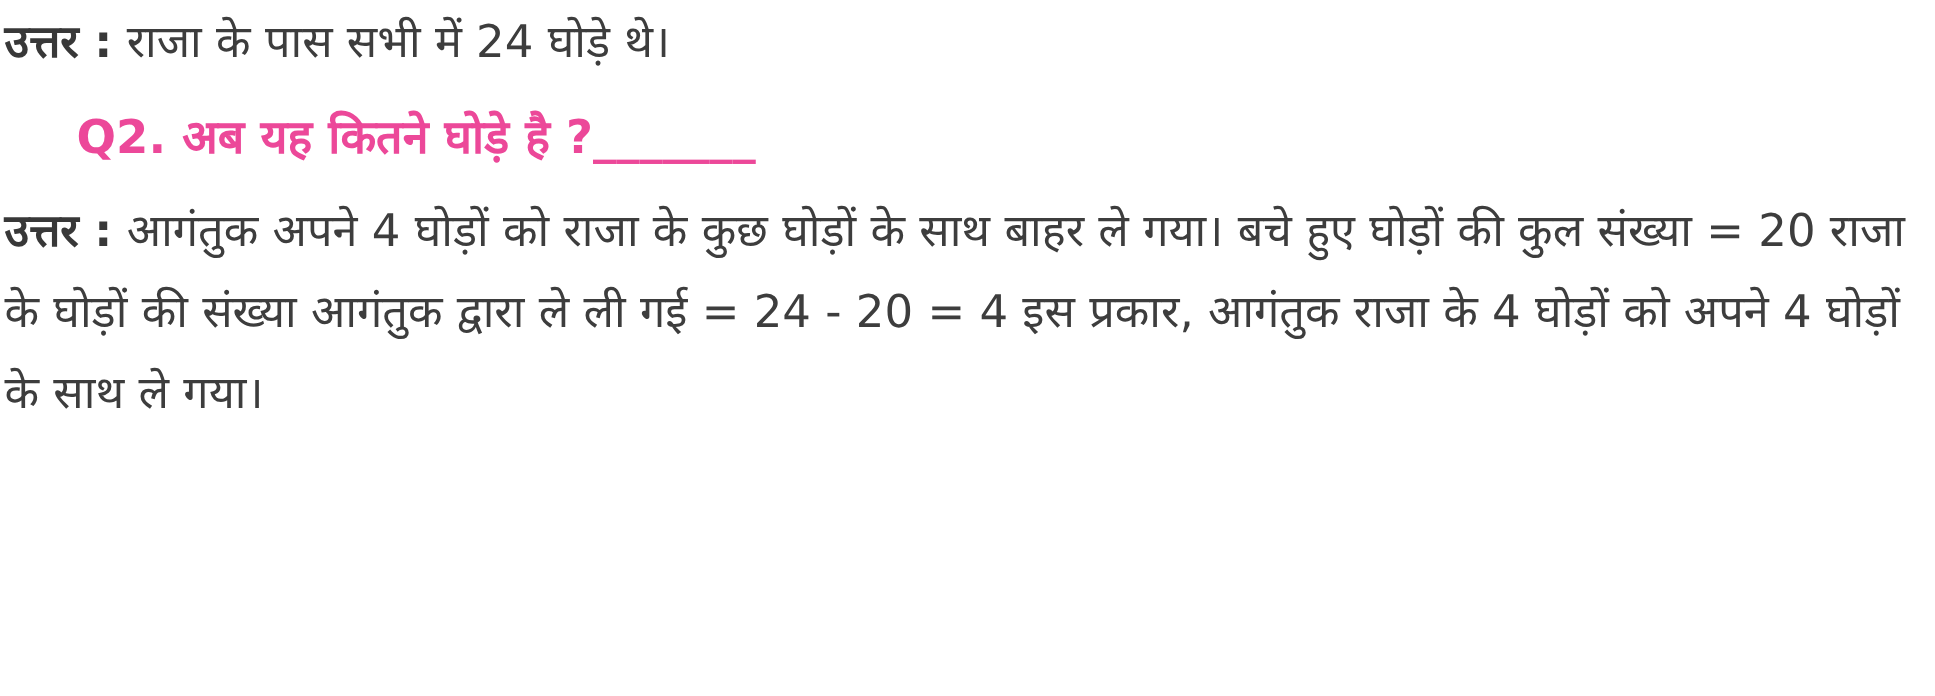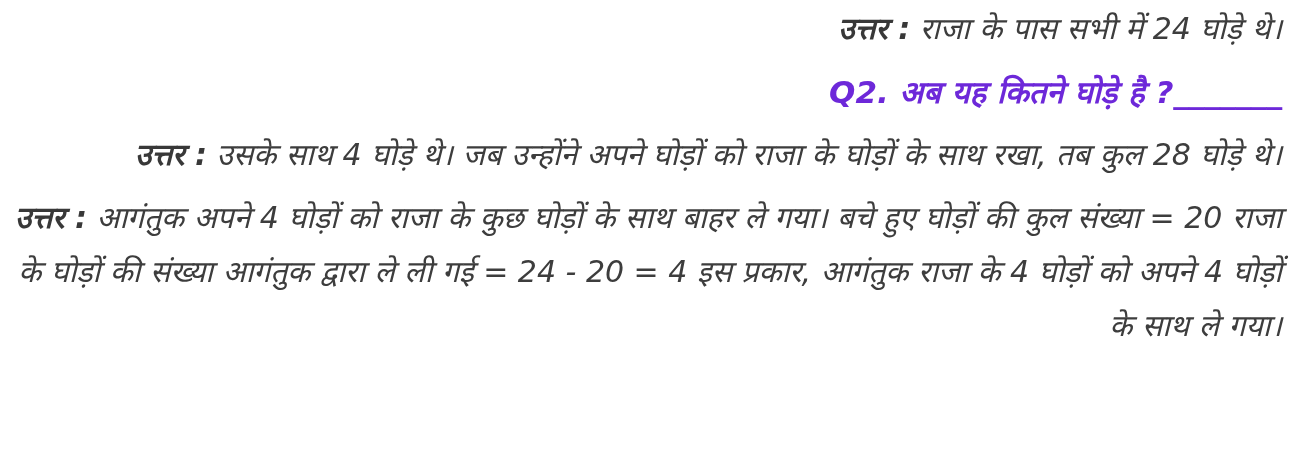--- a/index.html
+++ b/index.html
@@ -14,48 +14,47 @@
     font-family: "DejaVu Sans", "Liberation Sans", sans-serif;
     color: #3d3d3d;
   }
   .doc {
     padding: 2px 8px 0 3px;
   }
   .block {
     margin: 0 0 9px 0;
     font-size: 30px;
     line-height: 54px;
-    text-align: right;
-    font-style: italic;
+    text-align: left;
   }
   .answer {
     font-weight: 400;
   }
   .answer .label {
     font-weight: 700;
     color: #383838;
   }
   .question {
     font-weight: 700;
-    color: #6d28d9;
+    color: #ec4899;
     font-size: 31px;
+    margin-left: 48px;
   }
   .blank {
     font-weight: 700;
     letter-spacing: 0px;
     white-space: nowrap;
   }
 </style>
 </head>
 <body>
 
 <div class="doc">
 
   <p class="block answer"><span class="label">उत्तर :</span> <span>राजा के पास सभी में 24 घोड़े थे।</span></p>
 
   <p class="block question"><span class="qnum">Q2.</span> <span>अब यह कितने घोड़े है ?</span><span class="blank">_______</span></p>
 
-  <p class="block answer"><span class="label">उत्तर :</span> <span>उसके साथ 4 घोड़े थे। जब उन्होंने अपने घोड़ों को राजा के घोड़ों के साथ रखा, तब कुल 28 घोड़े थे।</span></p>
 
 
   <p class="block answer"><span class="label">उत्तर :</span> <span>आगंतुक अपने 4 घोड़ों को राजा के कुछ घोड़ों के साथ बाहर ले गया। बचे हुए घोड़ों की कुल संख्या = 20 राजा के घोड़ों की संख्या आगंतुक द्वारा ले ली गई = 24 - 20 = 4 इस प्रकार, आगंतुक राजा के 4 घोड़ों को अपने 4 घोड़ों के साथ ले गया।</span></p>
 
 </div>
 
 </body></html>

